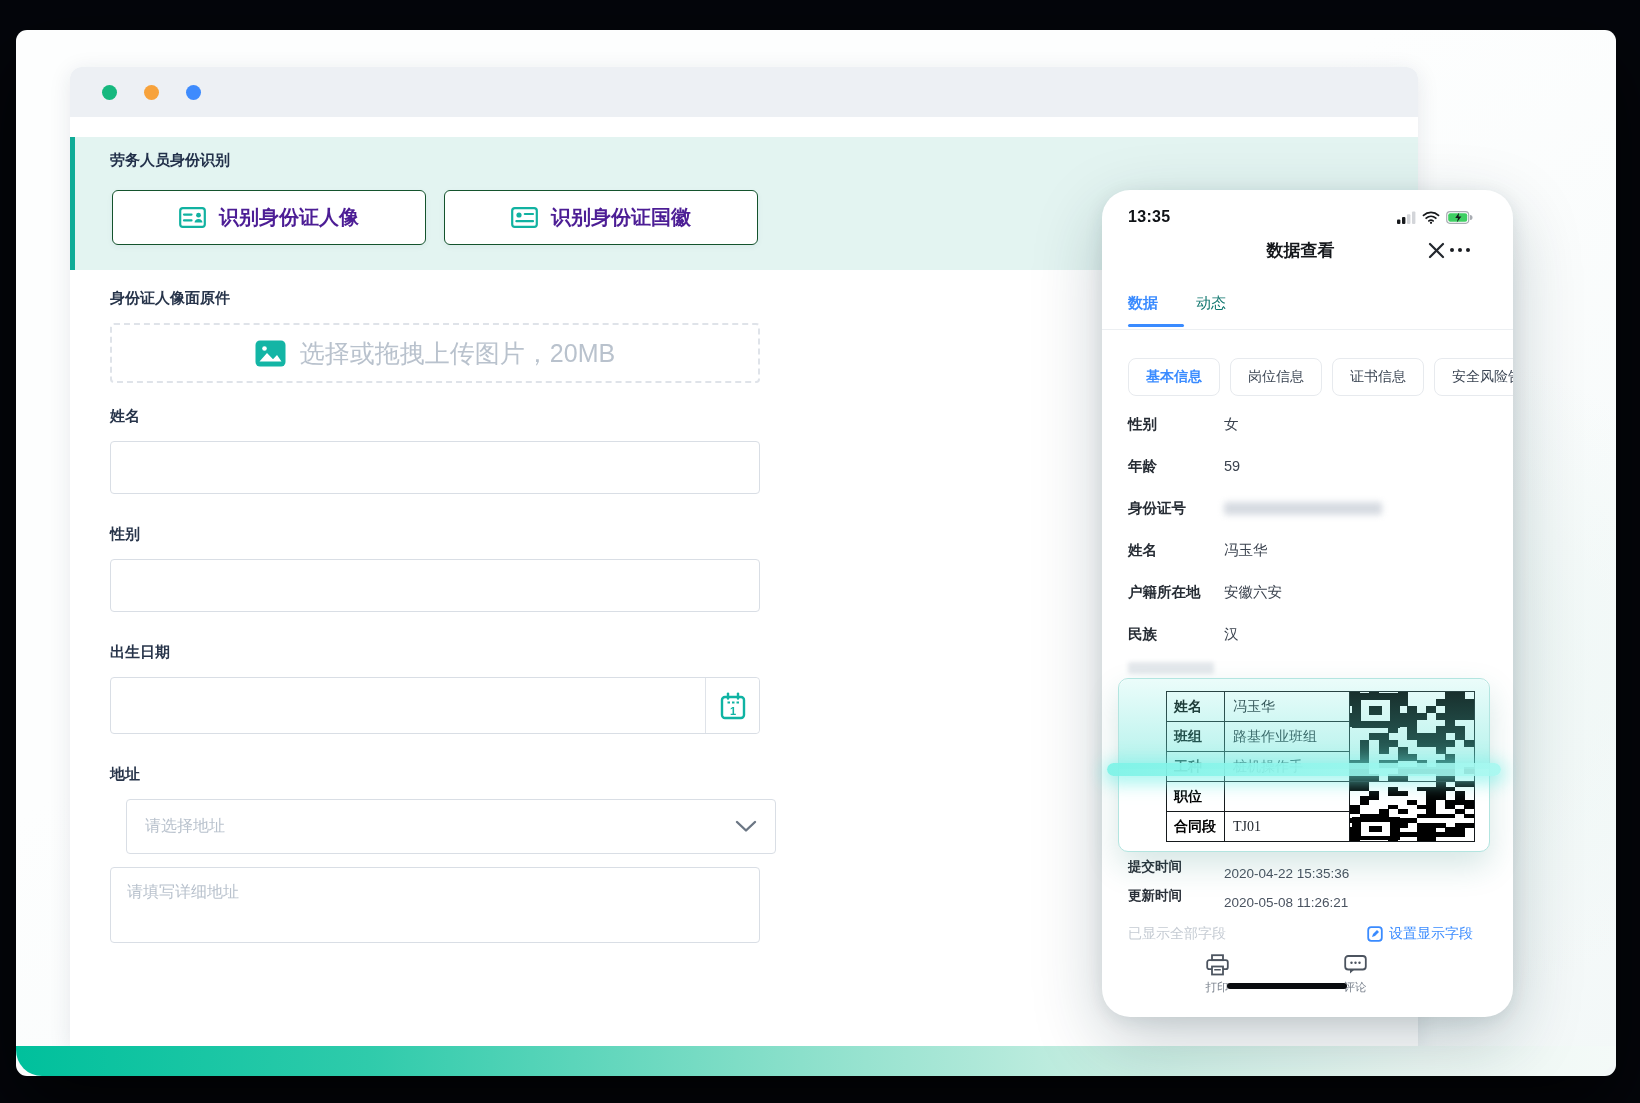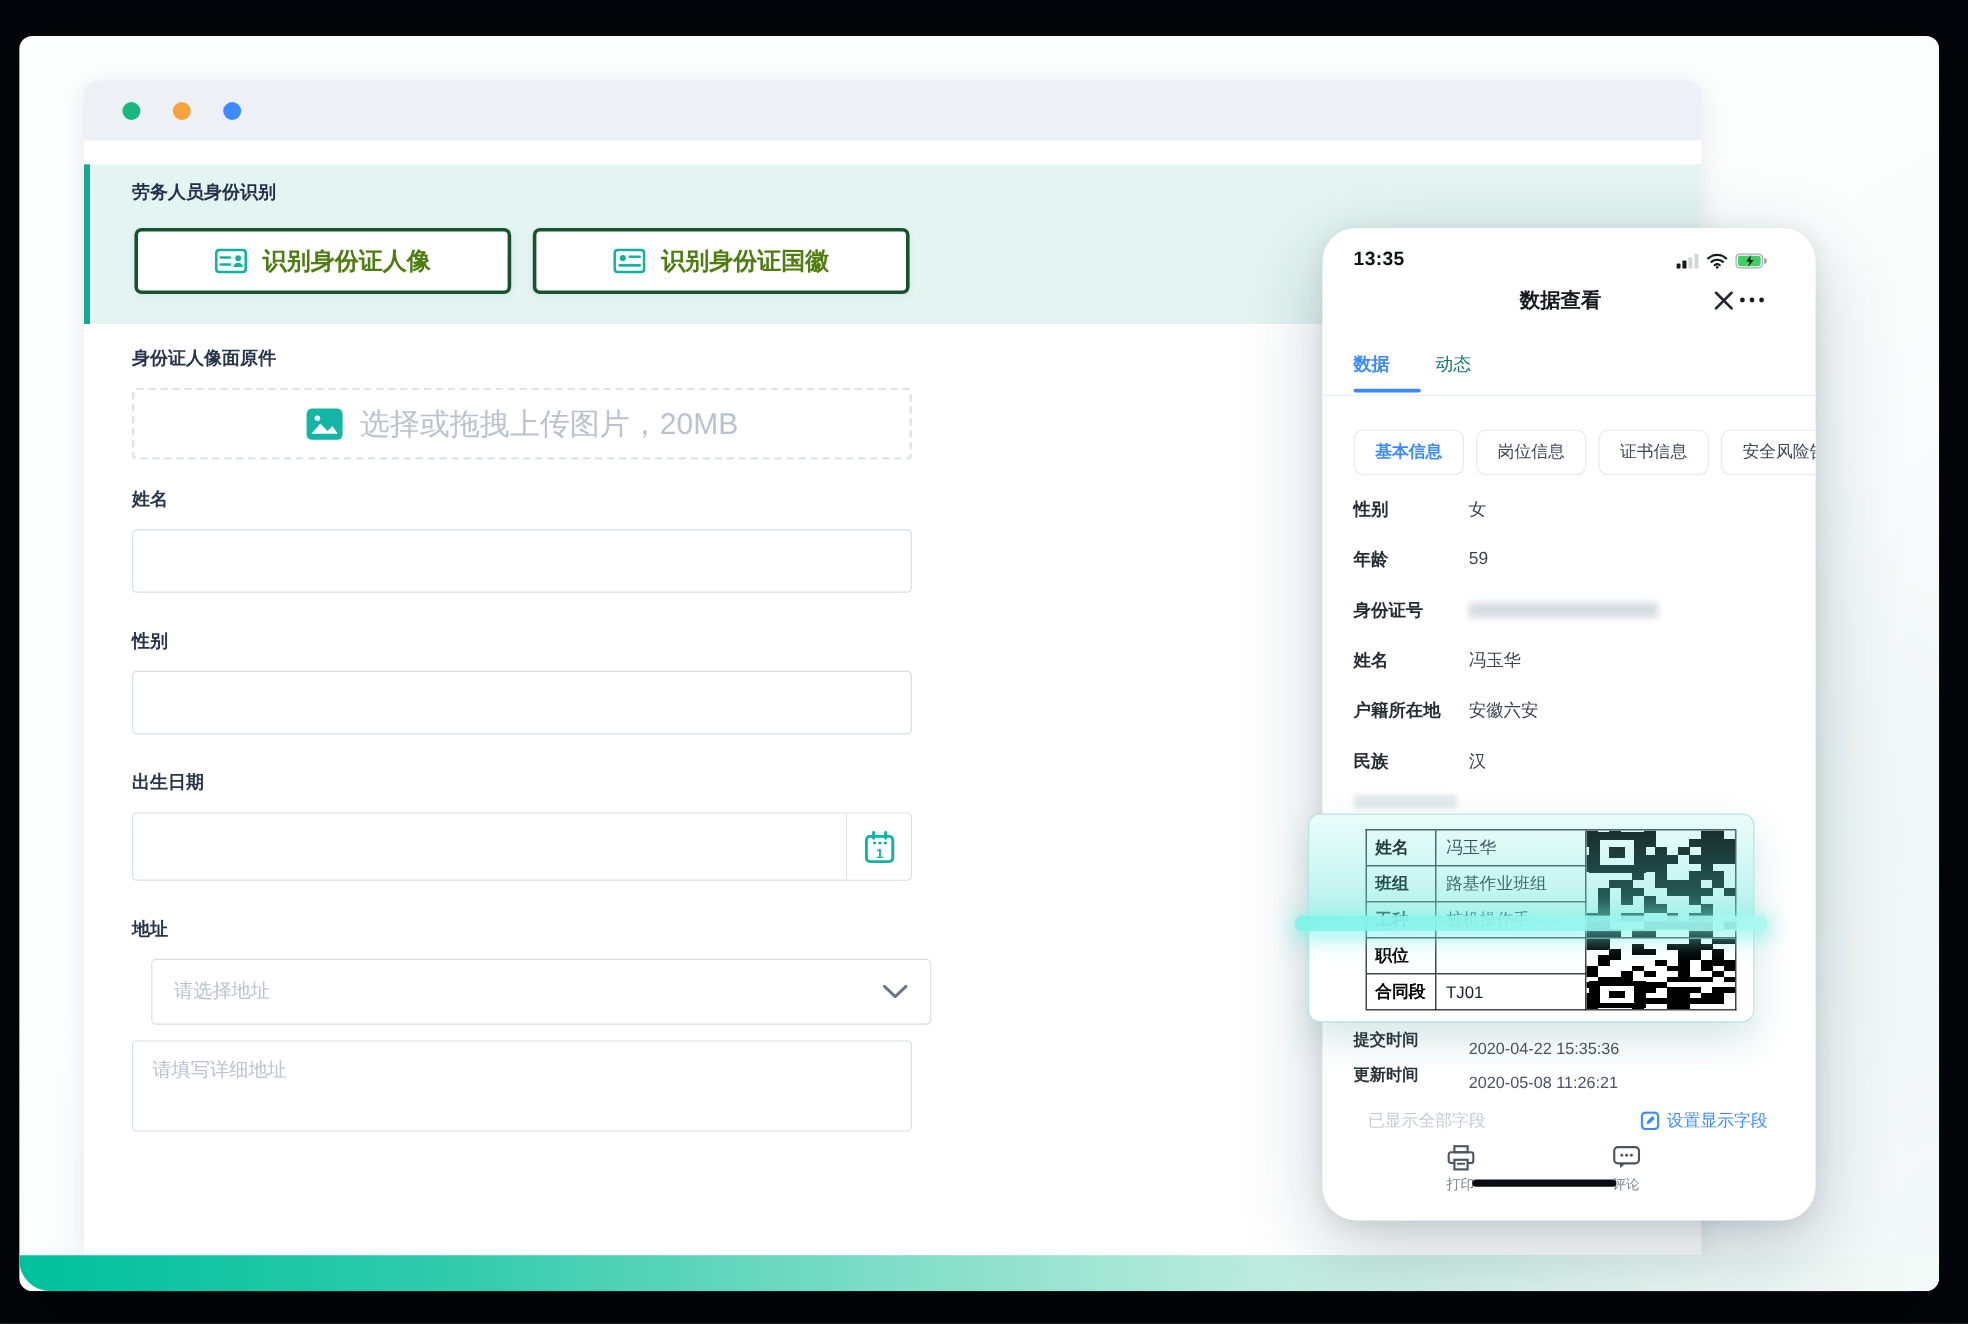--- a/index.html
+++ b/index.html
@@ -31,23 +31,23 @@
     display:flex; align-items:center; gap:27px; padding-left:32px;
   }
   .dot { width:15px; height:15px; border-radius:50%; }
   .dot.g { background:#16b87e; } .dot.o { background:#f7a23b; } .dot.b { background:#3e8bfd; }
 
   .band { position:absolute; left:0; top:70px; width:100%; height:133px; background:#e3f4f1; }
   .band-accent { position:absolute; left:0; top:0; width:5px; height:133px; background:#10ab97; }
   .band-title { position:absolute; left:40px; top:14px; font-size:15px; font-weight:600; color:#22304a; }
   .band-buttons { position:absolute; left:42px; top:53px; display:flex; gap:18px; }
   .rec-btn {
-    width:314px; height:55px; background:#fff; border:3px solid #14532d; border-radius:6px;
+    width:314px; height:55px; background:#fff; border:1px solid #14532d; border-radius:6px;
     display:flex; align-items:center; justify-content:center; gap:13px;
-    font-family:inherit; font-size:20px; font-weight:600; color:#4d7c0f; cursor:pointer;
+    font-family:inherit; font-size:20px; font-weight:600; color:#4c1d95; cursor:pointer;
     box-shadow:0 2px 6px rgba(40,60,90,.05);
   }
 
   
   .flabel { position:absolute; left:40px; font-size:15px; font-weight:600; color:#27344a; }
   .upload {
     position:absolute; left:40px; top:256px; width:650px; height:60px;
     border:2px dashed #dfe3e9; border-radius:4px; background:#fff;
     display:flex; align-items:center; justify-content:center; gap:14px; cursor:pointer; overflow:hidden;
   }
@@ -101,33 +101,34 @@
   .ph-fields { top:213px; }
   .prow { height:42px; display:flex; align-items:center; }
   .pl { width:96px; flex:none; font-size:14.5px; font-weight:700; color:#262c34; }
   .pv { font-size:14.5px; color:#3a424e; }
   .blur-num { width:158px; height:13px; background:#ccd2da; border-radius:2px; filter:blur(3px); opacity:.8; }
   .smudge { position:absolute; left:26px; top:472px; width:86px; height:12px; background:#e4e8ec; border-radius:2px; filter:blur(2px); }
   .ph-times { top:662px; }
   .trow { height:29px; display:flex; align-items:center; }
   .tl { width:96px; flex:none; font-size:13.5px; font-weight:700; color:#2a3039; }
   .tv { font-size:13.5px; color:#4a5360;margin-top:14px; }
-  .ph-links { top:730px; height:28px; display:flex; align-items:center; justify-content:space-between;margin-left:12px; }
+  .ph-links { top:730px; height:28px; display:flex; align-items:center; justify-content:space-between; }
   .fields-note { font-size:14px; color:#c5cbd3; }
   .fields-setting { display:flex; align-items:center; gap:6px; font-size:14px; color:#3a8bff; background:none; border:none; font-family:inherit; cursor:pointer; }
   .ph-action { position:absolute; top:764px; width:46px; display:flex; flex-direction:column; align-items:center; gap:4px; background:none; border:none; cursor:pointer; font-family:inherit; }
   .ph-action span { font-size:11.5px; color:#7a828d; }
   .act-print { left:92px; } .act-comment { left:230px; }
   .home-bar { position:absolute; left:125px; top:793px; width:120px; height:6px; border-radius:4px; background:#0a0c0f; z-index:3; }
 
   
   .scan-card {
-    position:absolute; left:1074px; top:648px; width:372px; height:174px; z-index:6;
+    position:absolute; left:1102px; top:648px; width:372px; height:174px; z-index:6;
     background:#fff; border:1px solid #b3e5e0; border-radius:10px;
     box-shadow:0 14px 32px rgba(25,120,110,.18);
+    font-family:Liberation Serif, serif;
   }
   .badge-table {
     position:absolute; left:47px; top:12px;
     display:grid; grid-template-columns:58px 125px 125px; grid-auto-rows:30px;
     border-top:1.5px solid #15191c; border-left:1.5px solid #15191c;
   }
   .bc { border-right:1.5px solid #15191c; border-bottom:1.5px solid #15191c; display:flex; align-items:center; overflow:hidden; }
   .bl { padding-left:7px; font-size:14px; font-weight:700; color:#000; }
   .bv { padding-left:8px; font-size:14px; color:#1d232b; white-space:nowrap; }
   .qrcell { padding:0; }

